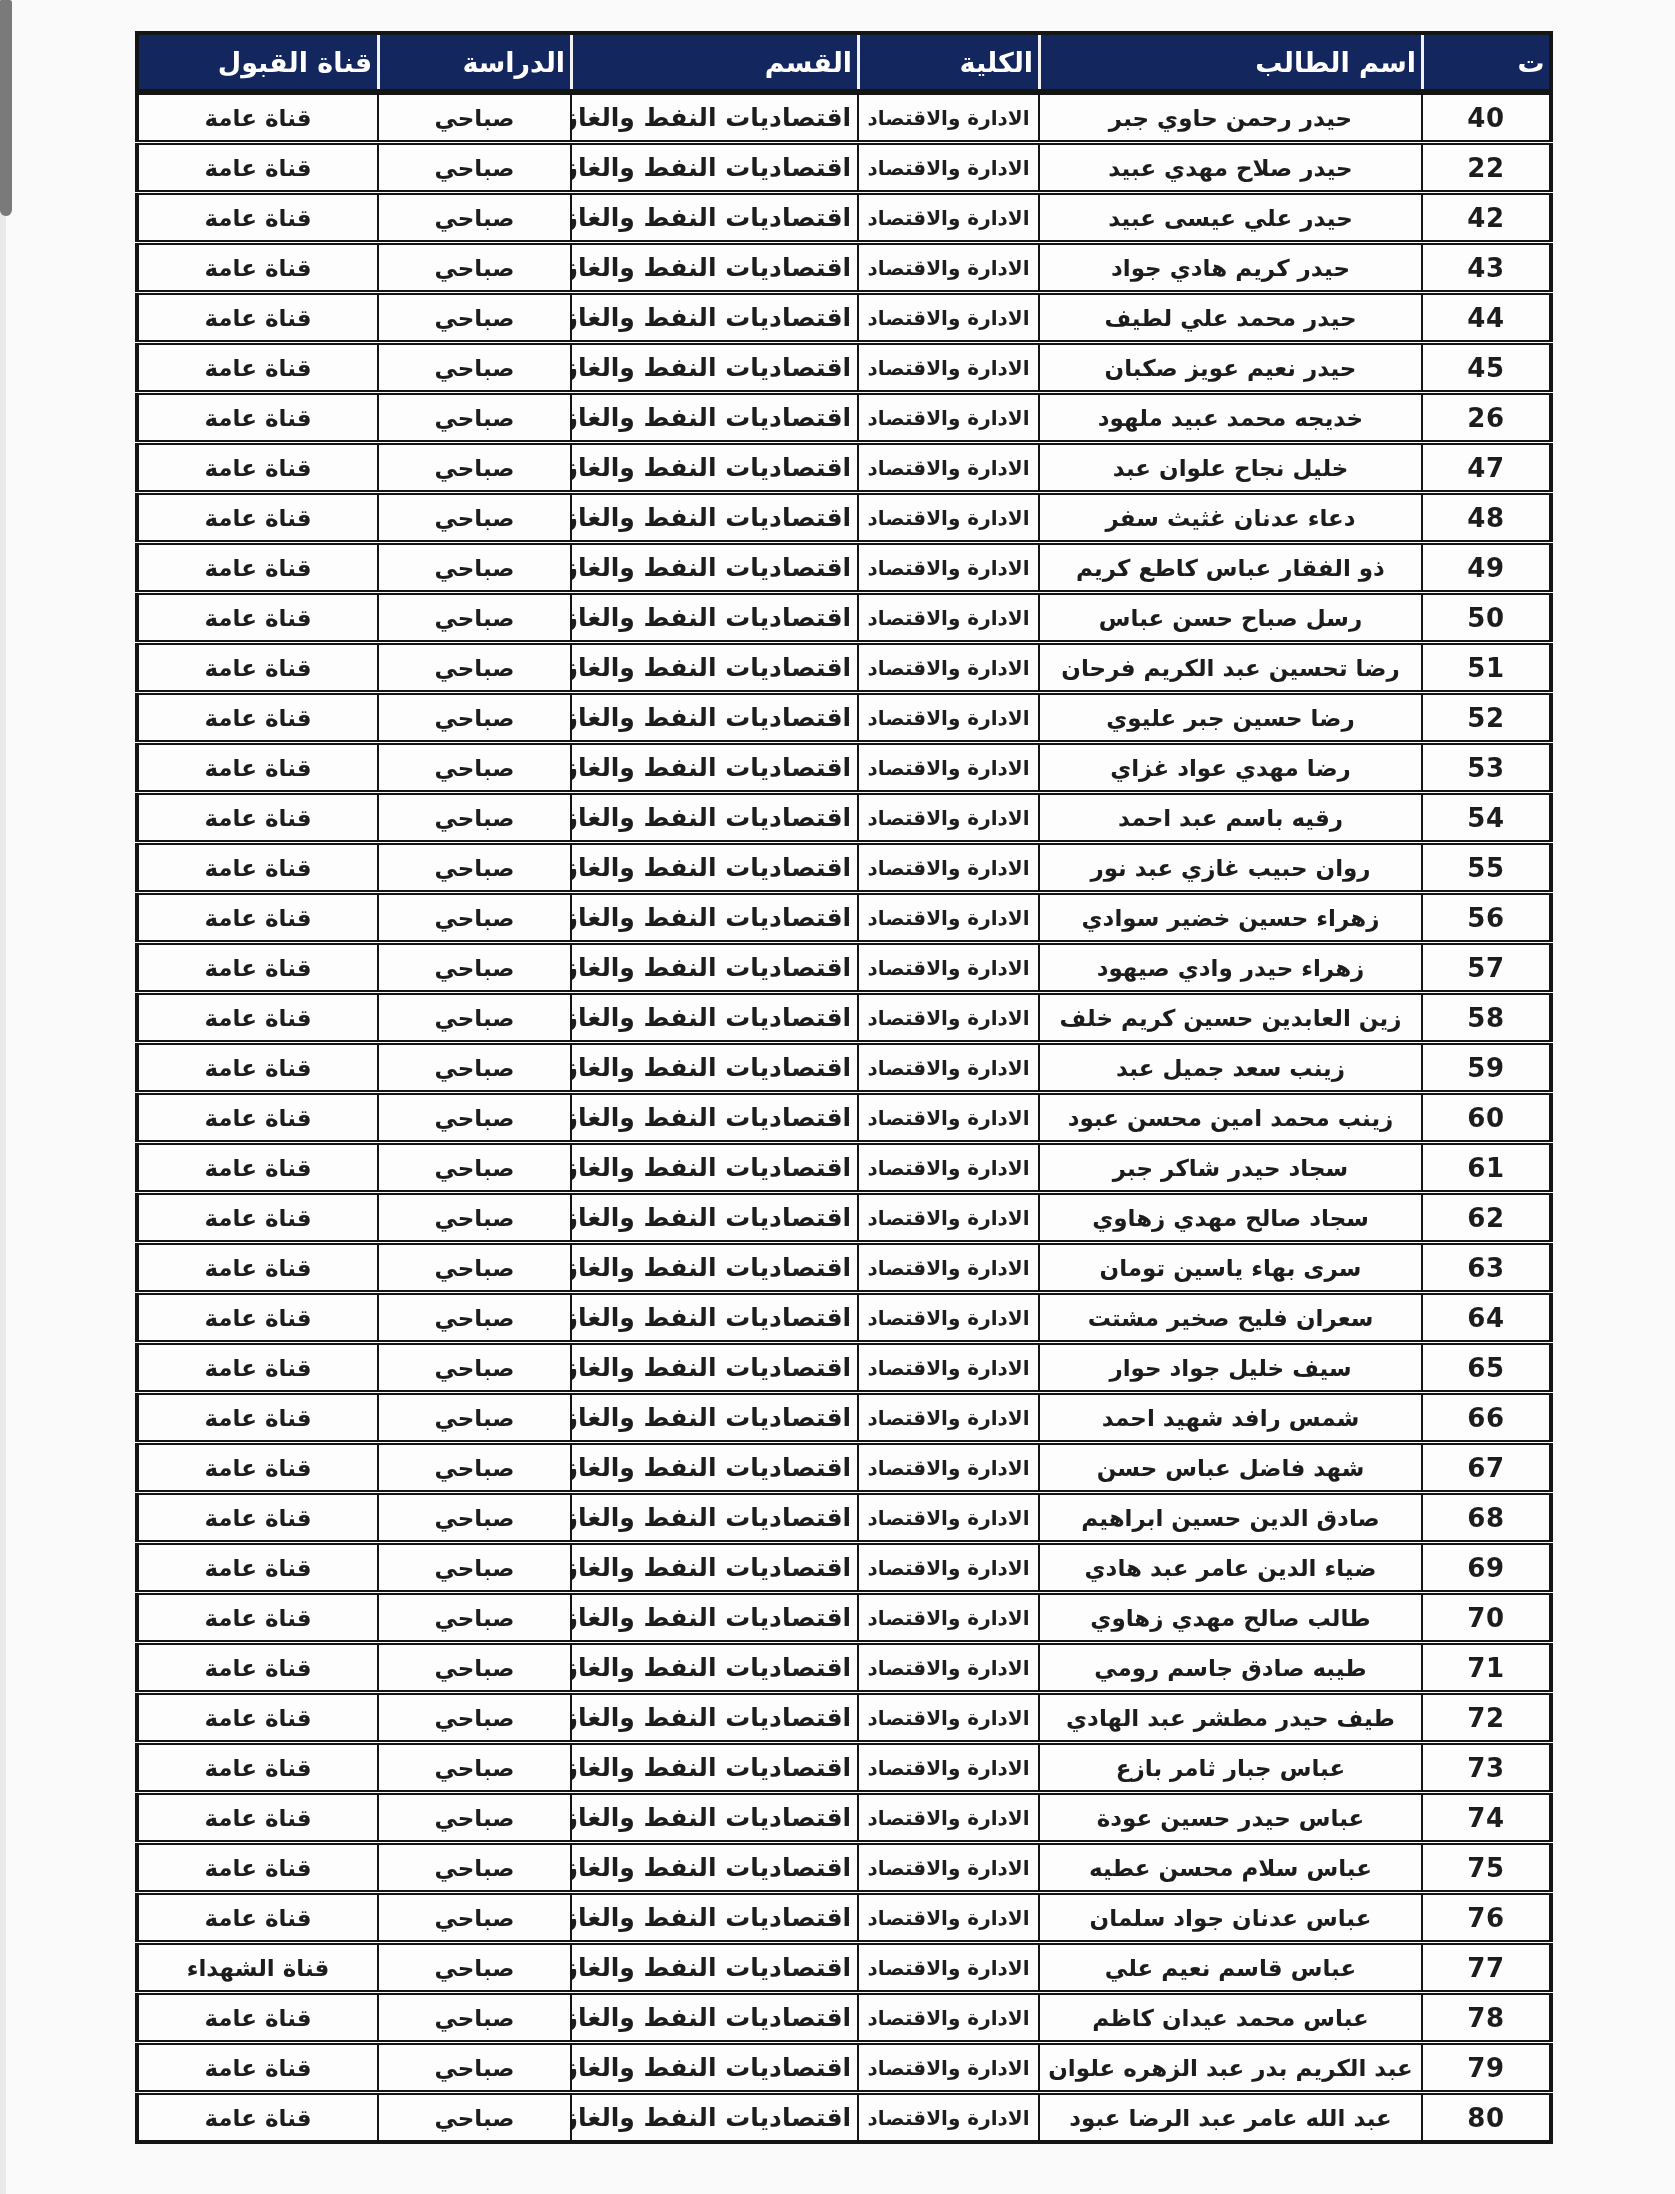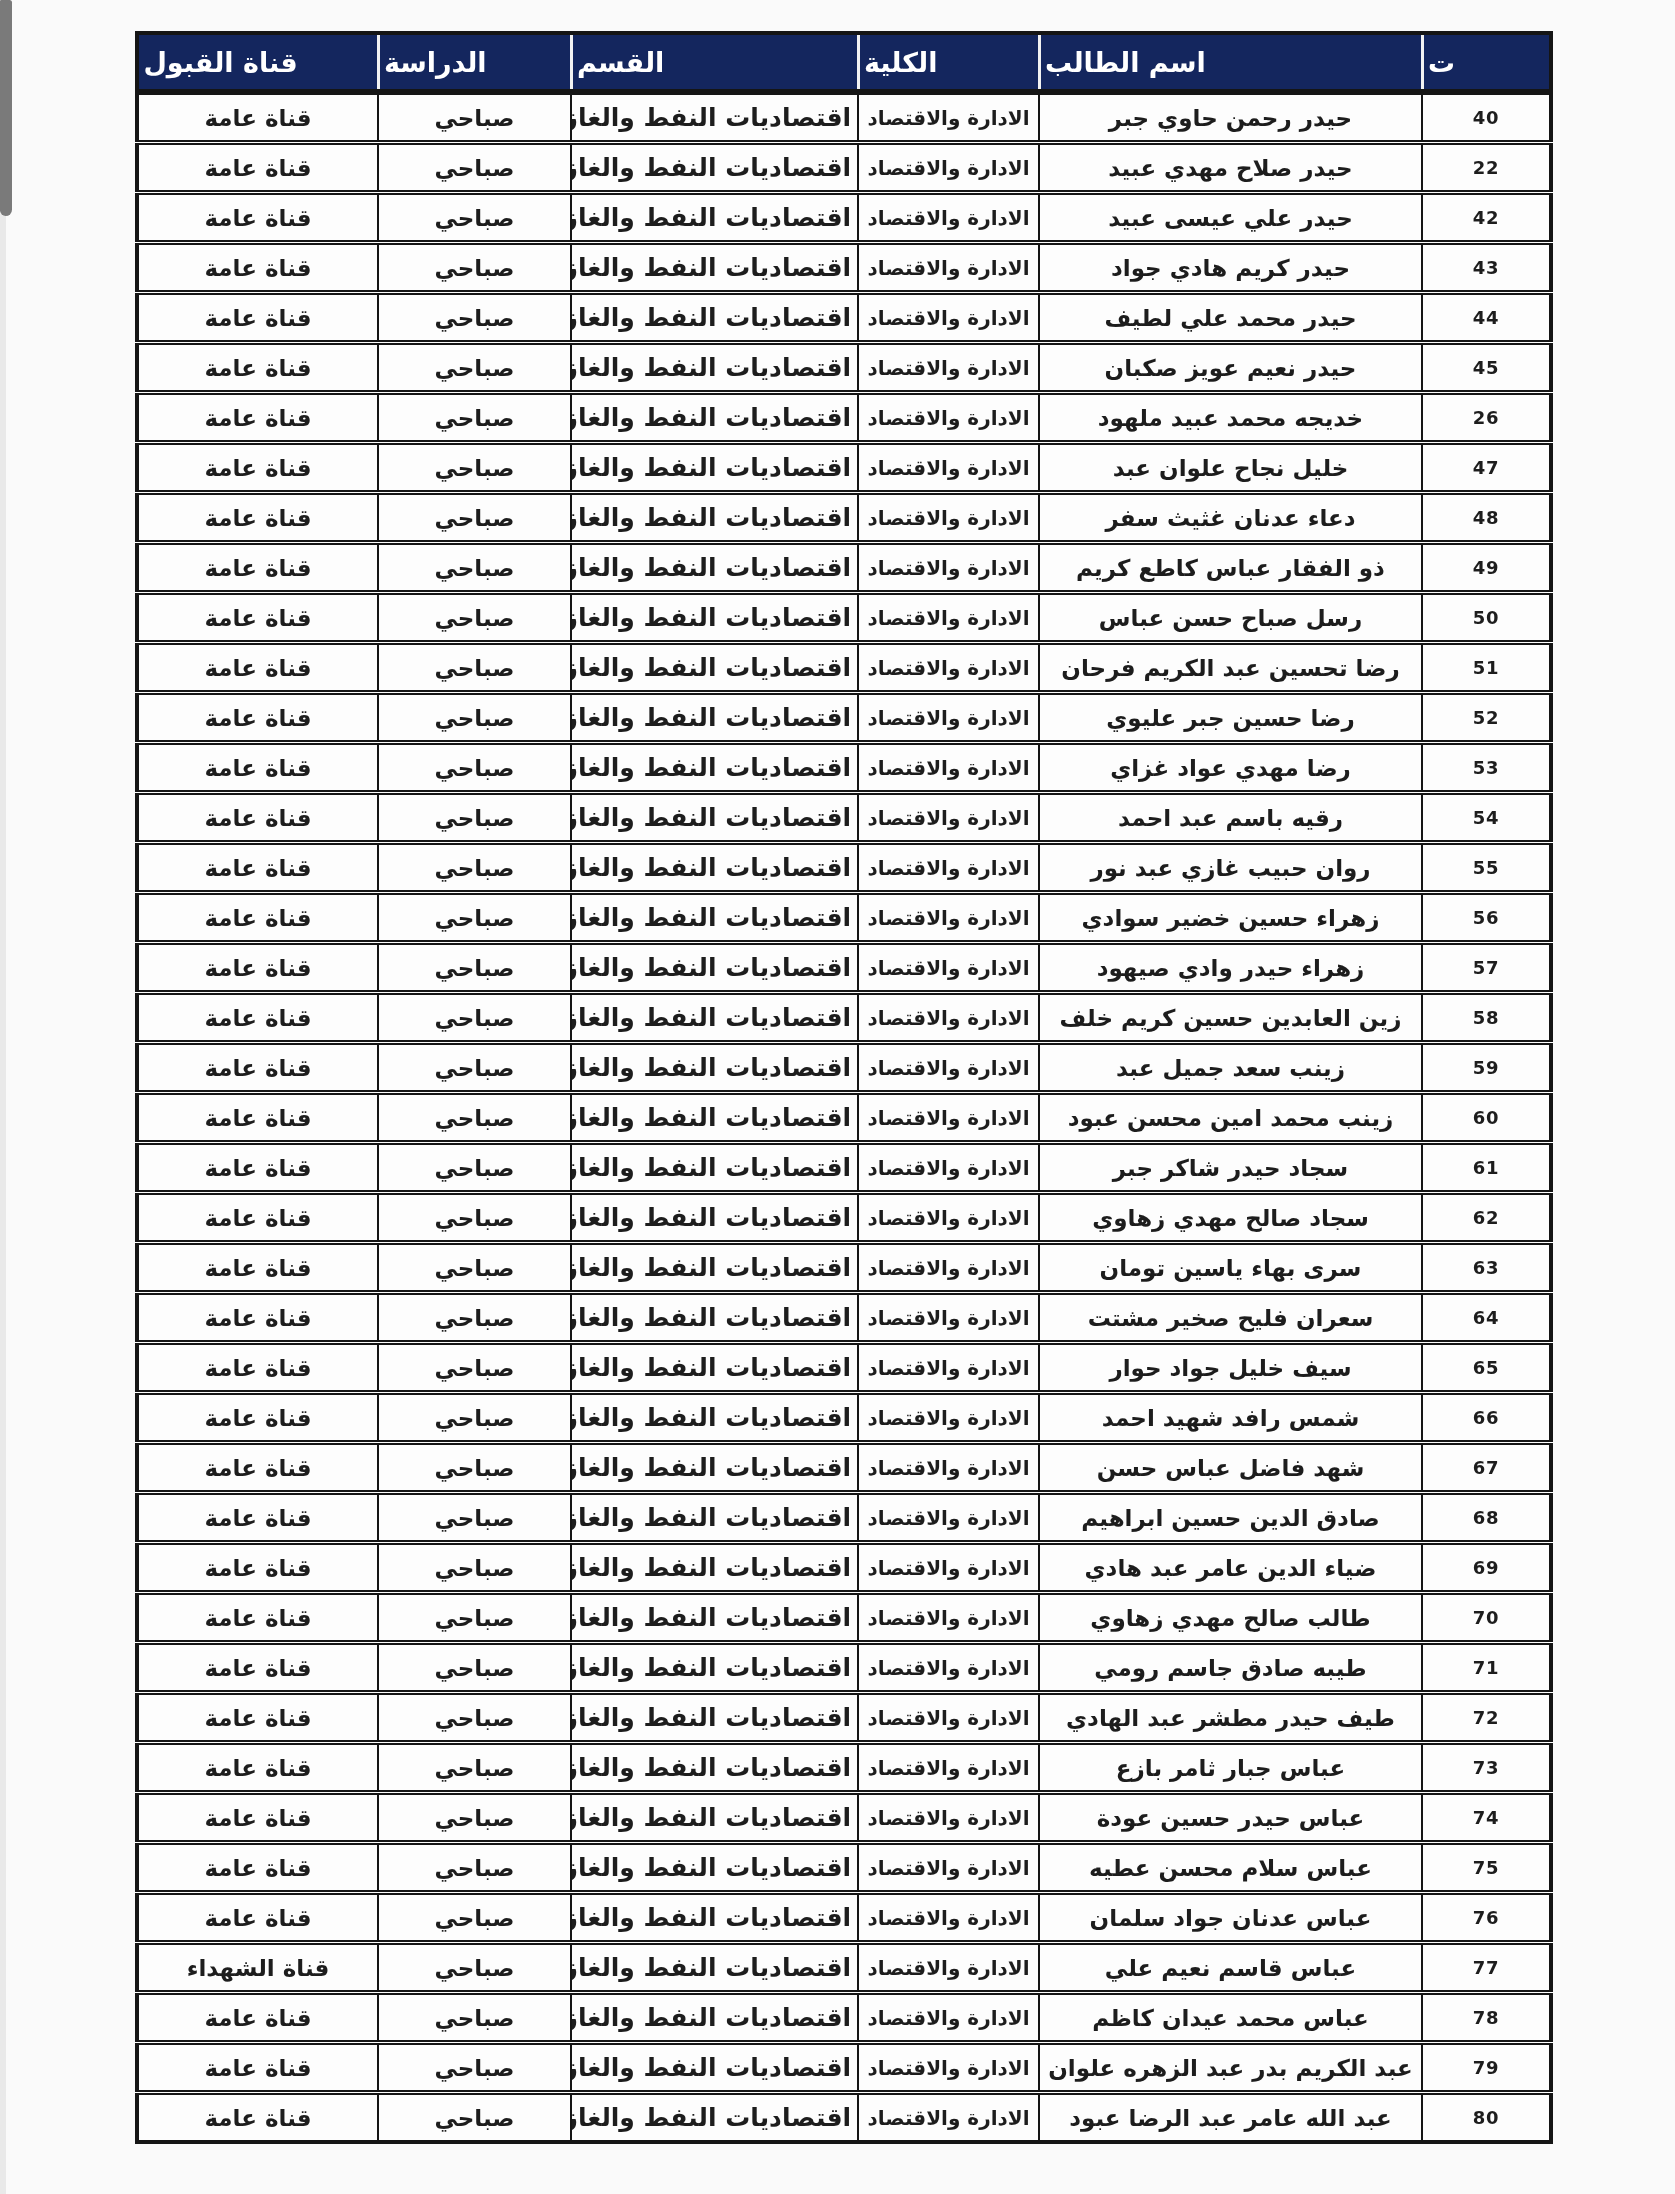--- a/index.html
+++ b/index.html
@@ -38,39 +38,39 @@
   .students-table th {
     background: #14265e;
     color: #ffffff;
     font-weight: bold;
     font-size: 27px;
     height: 54px;
     border-left: 3.7px solid #f2f2f2;
     border-right: 3.7px solid #f2f2f2;
     border-top: 4.4px solid #151515;
     border-bottom: 6.6px solid #151515;
-    text-align: left;
+    text-align: right;
     padding: 0 4.4px;
   }
   .students-table td {
     border: 2.2px solid #151515;
     border-top: 5.1px double #151515;
     height: 45px;
     background: #fdfdfd;
     color: #1d1d1d;
     font-weight: bold;
     font-size: 23px;
     text-align: center;
     vertical-align: middle;
     padding: 0 5.9px;
     white-space: nowrap;
     overflow: hidden;
   }
   .students-table td.cell-no {
-    font-size: 18px;
+    font-size: 26px;
     letter-spacing: 0.7px;
   }
   .students-table td.cell-college {
     font-size: 20px;
   }
   .students-table td.cell-department {
     font-size: 25px;
   }
   .students-table td.cell-name {
     font-size: 23px;

